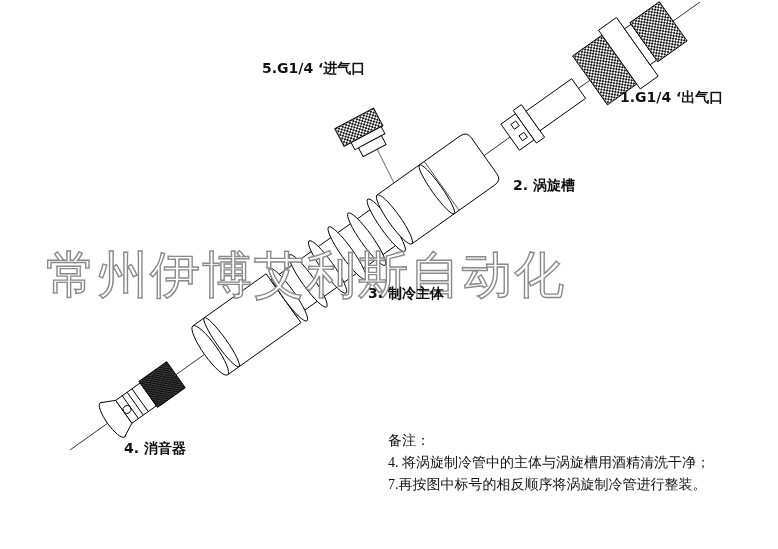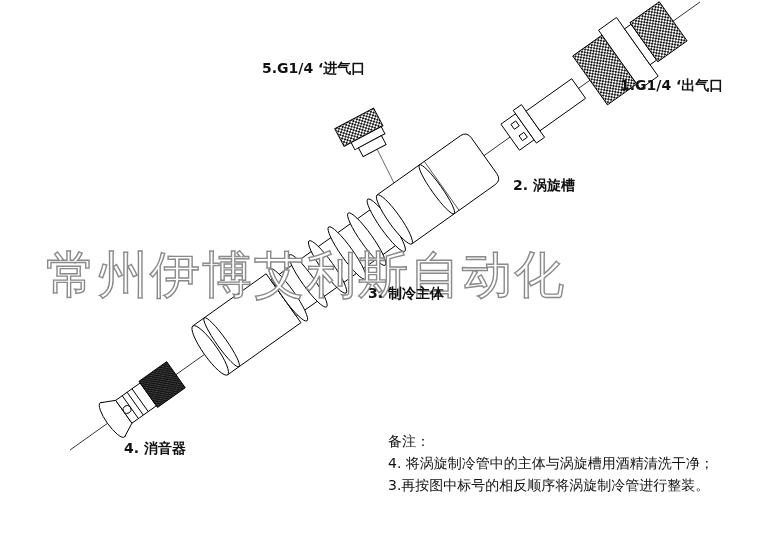--- a/index.html
+++ b/index.html
@@ -7,21 +7,21 @@
          font-family: "DejaVu Sans", "Liberation Sans", sans-serif; }
   #diagram { position:absolute; left:0; top:0; }
   .label { position:absolute; font-weight:bold; color:#111; white-space:nowrap;
            font-family: "DejaVu Sans", sans-serif; }
   .lbl-big { font-size:14px; }
   .watermark { position:absolute; left:46px; top:242px; font-size:50px; letter-spacing:2px;
                color:#ffffff; -webkit-text-stroke:1.4px #8a8a8a; white-space:nowrap;
                font-family: "DejaVu Serif", serif; font-weight:normal; }
   .notes { position:absolute; left:388px; top:430px; font-size:14px; color:#111; line-height:22px;
            font-family: "DejaVu Sans", sans-serif; }
-  .notes div { white-space:nowrap; }
+  .notes div { white-space:nowrap;font-family:Liberation Serif, serif; }
 </style>
 </head>
 <body>
 
 <svg id="diagram" width="778" height="549" viewBox="0 0 778 549" xmlns="http://www.w3.org/2000/svg">
   <defs>
     <pattern id="knurl" width="4" height="4" patternUnits="userSpaceOnUse">
       <rect width="4" height="4" fill="#fff"></rect>
       <path d="M0 0 L4 4 M4 0 L0 4" stroke="#000" stroke-width="0.9"></path>
     </pattern>
@@ -89,22 +89,22 @@
   <g transform="translate(366,128) rotate(-28)" fill="#fff" stroke="#000" stroke-width="0.9">
     <rect x="-28" y="-14" width="44" height="20" fill="url(#knurl)"></rect>
     <rect x="-20" y="6" width="34" height="8"></rect>
     <rect x="-16" y="14" width="26" height="10"></rect>
   </g>
 </svg>
 
 <div class="watermark">常州伊博艾利斯自动化</div>
 
 <div class="label lbl-big" style="left:262px; top:60px;">5.G1/4 ‘进气口</div>
-<div class="label lbl-big" style="left:620px; top:77px;">1.G1/4 ‘出气口</div>
+<div class="label lbl-big" style="left:620px; top:89px;">1.G1/4 ‘出气口</div>
 <div class="label lbl-big" style="left:513px; top:164px;margin-top:13px;">2. 涡旋槽</div>
 <div class="label lbl-big" style="left:368px; top:285px;">3. 制冷主体</div>
 <div class="label lbl-big" style="left:124px; top:440px;">4. 消音器</div>
 
 <div class="notes">
   <div>备注：</div>
   <div>4. 将涡旋制冷管中的主体与涡旋槽用酒精清洗干净；</div>
-  <div>3.再按图中标号的相反顺序将涡旋制冷管进行整装。</div>
+  <div>7.再按图中标号的相反顺序将涡旋制冷管进行整装。</div>
 </div>
 
 </body></html>

